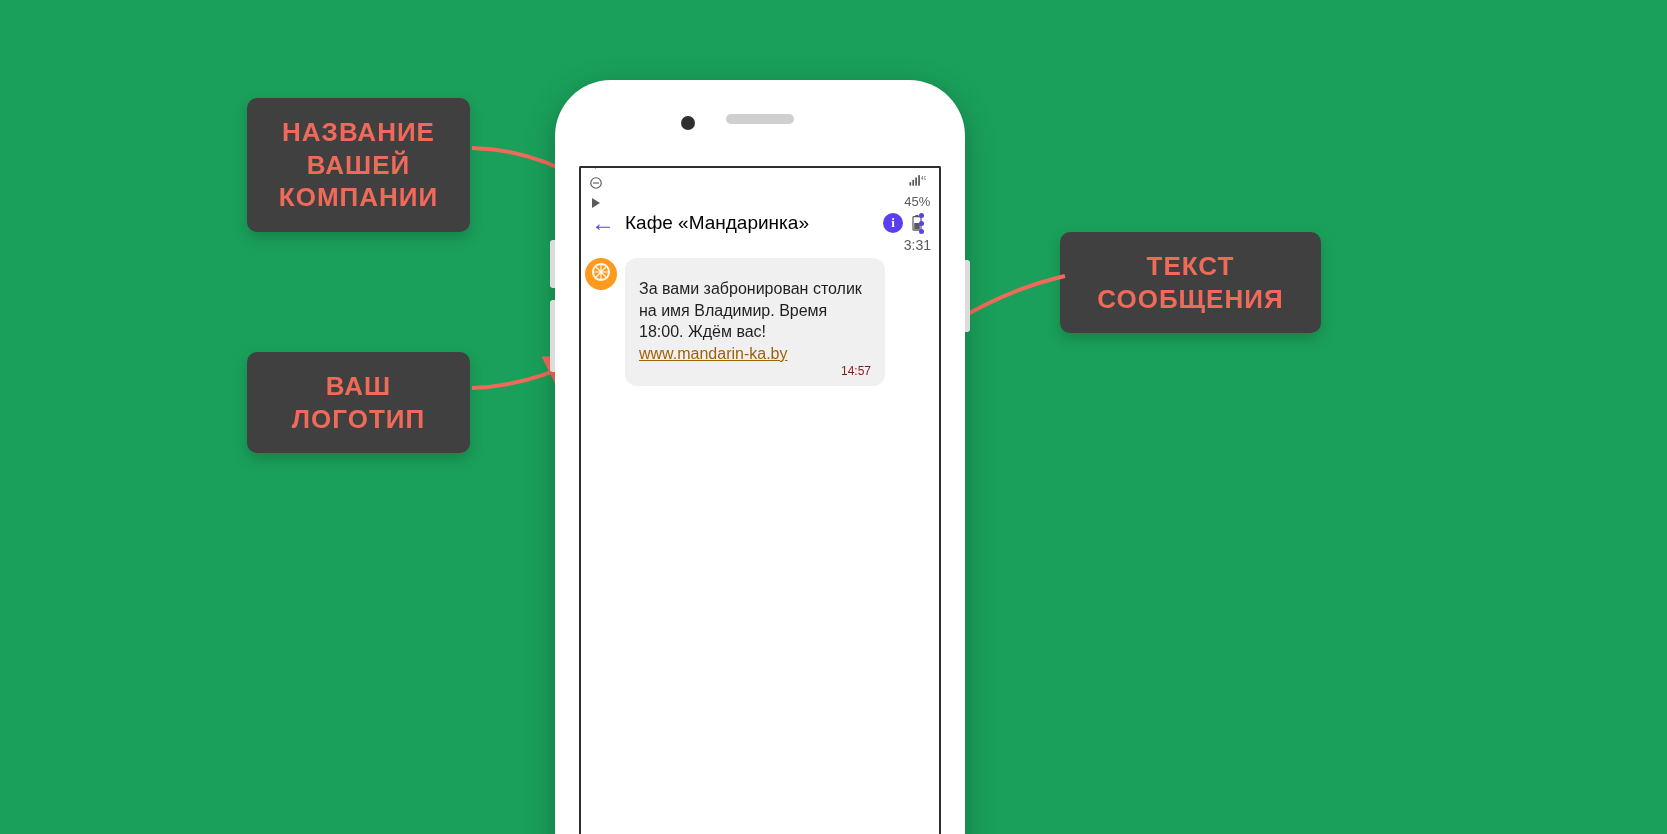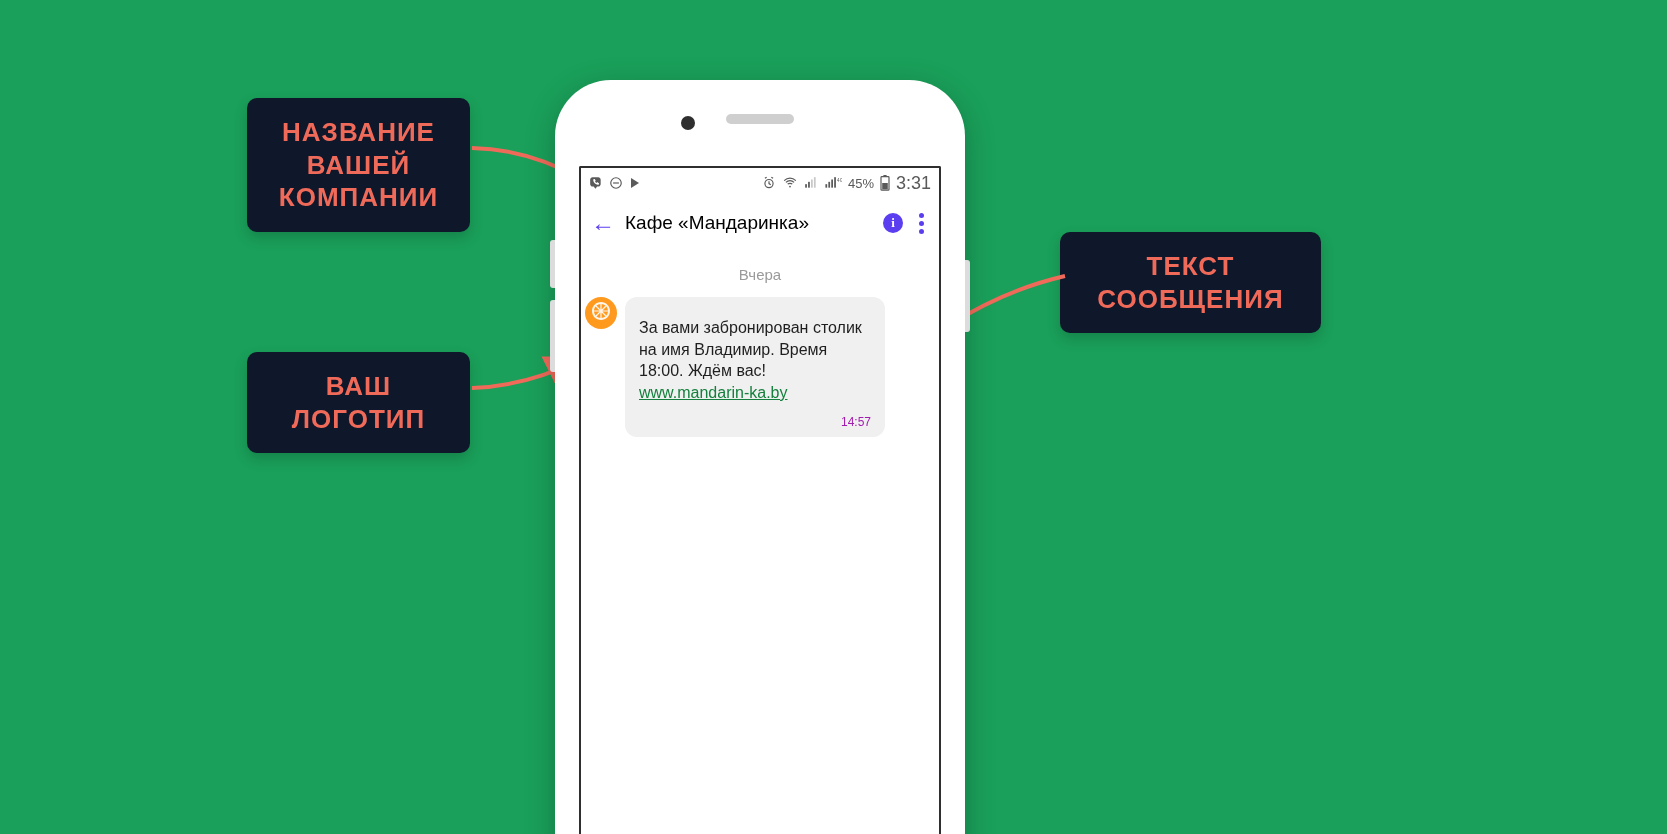--- a/index.html
+++ b/index.html
@@ -8,21 +8,21 @@
     height: 834px;
     background: #1aa05a;
     font-family: Arial, Helvetica, sans-serif;
     position: relative;
     overflow: hidden;
   }
 
   
   .callout {
     position: absolute;
-    background: #0f172a;
+    background: #404040;
     border-radius: 10px;
     padding: 18px 28px;
     box-shadow: 0 6px 14px rgba(0,0,0,0.18);
     color: #f06a5a;
     font-weight: 800;
     letter-spacing: 1px;
     text-align: center;
     line-height: 1.25;
     font-size: 26px;
     font-family: "Arial Narrow", Arial, sans-serif;
@@ -98,21 +98,21 @@
   
   .statusbar{
     display:flex;
     justify-content:space-between;
     align-items:center;
     height:30px;
     padding:0 8px;
     font-size:14px;
     color:#5a5a5a;
   }
-  .statusbar .left, .statusbar .right{ display:flex; align-items:center; gap:6px;}
+  .statusbar .left, .statusbar .right{ display:flex; align-items:center; gap:6px;flex-direction:column;}
   .statusbar .ico{ display:inline-flex; }
 
   
   .appheader{
     display:flex;
     align-items:center;
     height:50px;
     padding:0 10px;
     gap:10px;
   }
@@ -165,29 +165,29 @@
     padding:20px 14px 8px 14px;
     max-width:260px;
     position:relative;
   }
   .bubble .text{
     color:#1f1f1f;
     font-size:16px;
     line-height:1.35;
   }
   .bubble .link{
-    color:#15803d;
+    color:#a16207;
     text-decoration:underline;
     cursor:pointer;
   }
   .bubble .time{
     text-align:right;
-    color:#a21caf;
+    color:#7f1d1d;
     font-size:12px;
-    margin-top:12px;
+    margin-top:0;
   }
 </style>
 </head>
 <body>
 
 <div class="callout" style="left:247px; top:98px; width:223px;">
   <span style="white-space:pre-line;">НАЗВАНИЕ
 ВАШЕЙ
 КОМПАНИИ</span>
 </div>
@@ -287,37 +287,36 @@
             </svg>
         </span>
         <span style="font-size:13px;">45%</span>
         <span class="ico">
           <svg width="10" height="16" viewBox="0 0 12 20">
               <rect x="1" y="2" width="10" height="17" rx="1" fill="none" stroke="#5a5a5a" stroke-width="1.5"></rect>
               <rect x="4" y="0" width="4" height="2" fill="#5a5a5a"></rect>
               <rect x="2.5" y="10" width="7" height="8" fill="#5a5a5a"></rect>
             </svg>
         </span>
-        <span style="font-size:18px;">3:31</span>
+        <span style="font-size:14px;">3:31</span>
       </div>
     </div>
 
     <div class="appheader">
       <span class="back-arrow">←</span>
       <span class="chat-title">Кафе «Мандаринка»</span>
       <span class="info-icon">i</span>
       <span class="more-icon">
           <span></span>
           <span></span>
           <span></span>
         </span>
     </div>
 
     <div class="chat-area">
-      <div class="daylabel">Вчера</div>
 
       <div class="msg-row">
         <div class="avatar">
           <span>
             <svg width="24" height="24" viewBox="0 0 24 24">
               <circle cx="12" cy="12" r="11" fill="#ff9a1f"></circle>
               <path d="M12 3c5 0 9 4 9 9s-4 9-9 9-9-4-9-9 4-9 9-9zm0 2c-3.9 0-7 3.1-7 7s3.1 7 7 7 7-3.1 7-7-3.1-7-7-7z" fill="#fff" opacity="0.9"></path>
               <path d="M12 5v14M5 12h14M7 7l10 10M17 7L7 17" stroke="#fff" stroke-width="1.2" opacity="0.9"></path>
             </svg>
           </span>

